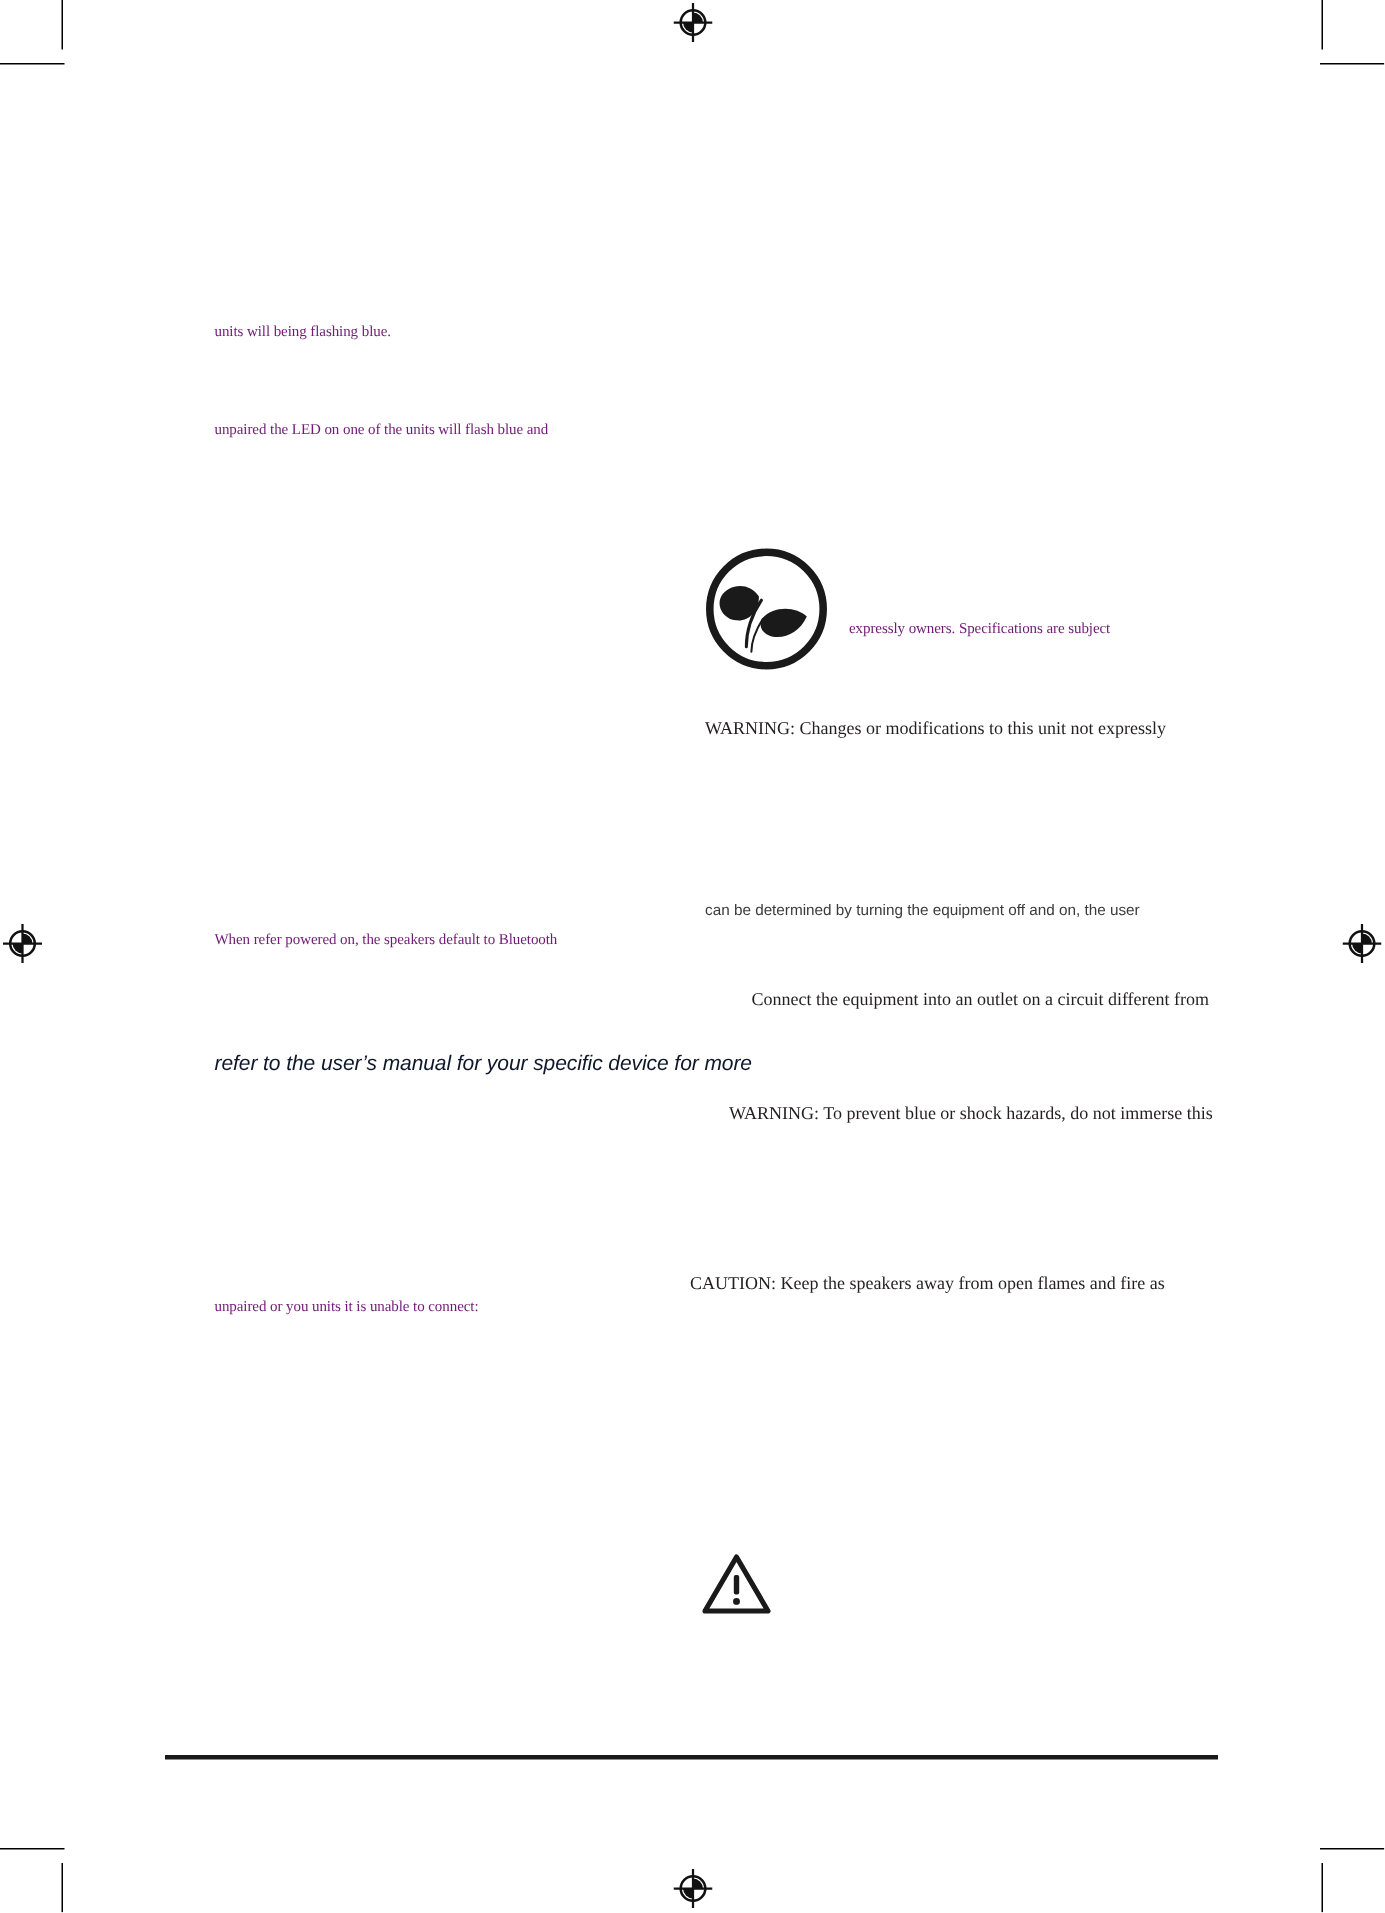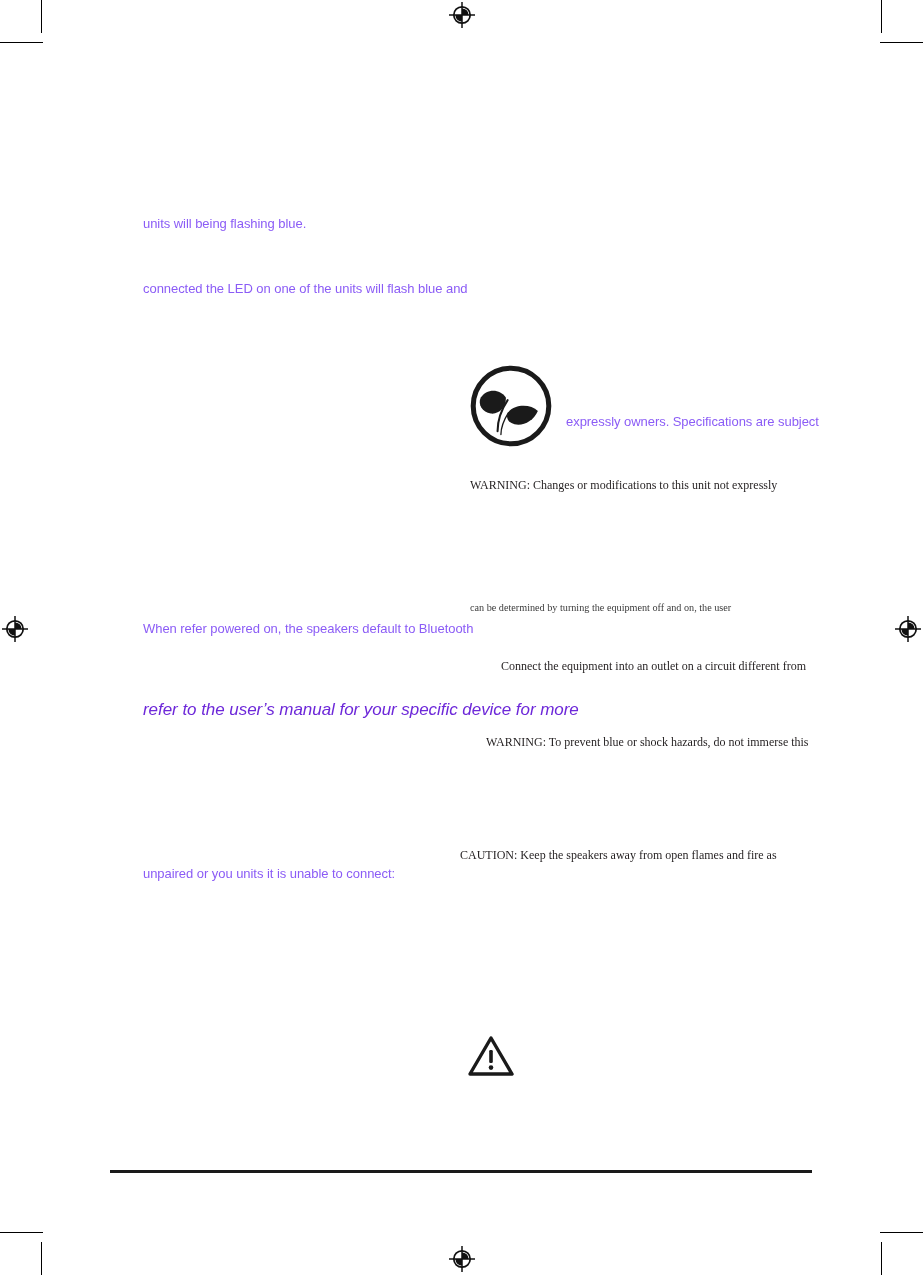--- a/index.html
+++ b/index.html
@@ -35,39 +35,39 @@
   }
   .reg svg { display: block; }
 
   
   .frag {
     position: absolute;
     white-space: nowrap;
     color: #1a1a1a;
   }
   .sans {
-    font-family: Liberation Sans, sans-serif;
-    font-size: 13px;
+    font-family: Liberation Serif, serif;
+    font-size: 10px;
     letter-spacing: -0.05px;
-    color: #8b5cf6;
+    color: #701a75;
   }
   .sans-italic {
     font-family: "Liberation Sans", sans-serif;
     font-style: italic;
-    font-size: 17px;
+    font-size: 14px;
     letter-spacing: -0.05px;
-    color: #6d28d9;
+    color: #0f172a;
   }
   .serif {
     font-family: "Liberation Serif", serif;
     font-size: 12px;
     color: #231f20;
   }
   .serif-small {
-    font-family: Liberation Serif, serif;
+    font-family: Liberation Sans, sans-serif;
     font-size: 10.2px;
     color: #3b3b3b;
   }
 
   
   .eco-logo {
     position: absolute;
     width: 84px;
     height: 84px;
   }
@@ -137,21 +137,21 @@
           <path d="M13 13 m0 -6.6 a6.6 6.6 0 0 1 6.6 6.6 L13 13 Z" fill="#111"></path>
           <path d="M13 13 m0 6.6 a6.6 6.6 0 0 1 -6.6 -6.6 L13 13 Z" fill="#111"></path>
           <line x1="13" y1="0" x2="13" y2="26" stroke="#111" stroke-width="1.5"></line>
           <line x1="0" y1="13" x2="26" y2="13" stroke="#111" stroke-width="1.5"></line>
         </svg>
       </div>
     </div>
 
   <div id="left-col">
       <div class="frag sans" style="left: 143px; top: 216px;">units will being flashing blue.</div>
-      <div class="frag sans" style="left: 143px; top: 281px;">connected the LED on one of the units will flash blue and</div>
+      <div class="frag sans" style="left: 143px; top: 281px;">unpaired the LED on one of the units will flash blue and</div>
       <div class="frag sans" style="left: 143px; top: 621px;">When refer powered on, the speakers default to Bluetooth</div>
       <div class="frag sans-italic" style="left: 143px; top: 700px;">refer to the user’s manual for your specific device for more</div>
       <div class="frag sans" style="left: 143px; top: 866px;">unpaired or you units it is unable to connect:</div>
     </div>
 
   <div id="right-col">
       <div class="frag sans" style="left: 566px; top: 414px;">expressly owners. Specifications are subject</div>
       <div class="frag serif" style="left: 470px; top: 478px;">WARNING: Changes or modifications to this unit not expressly</div>
       <div class="frag serif-small" style="left: 470px; top: 602px;">can be determined by turning the equipment off and on, the user</div>
       <div class="frag serif" style="left: 485px; top: 659px; margin-left: 16px;">Connect the equipment into an outlet on a circuit different from</div>

